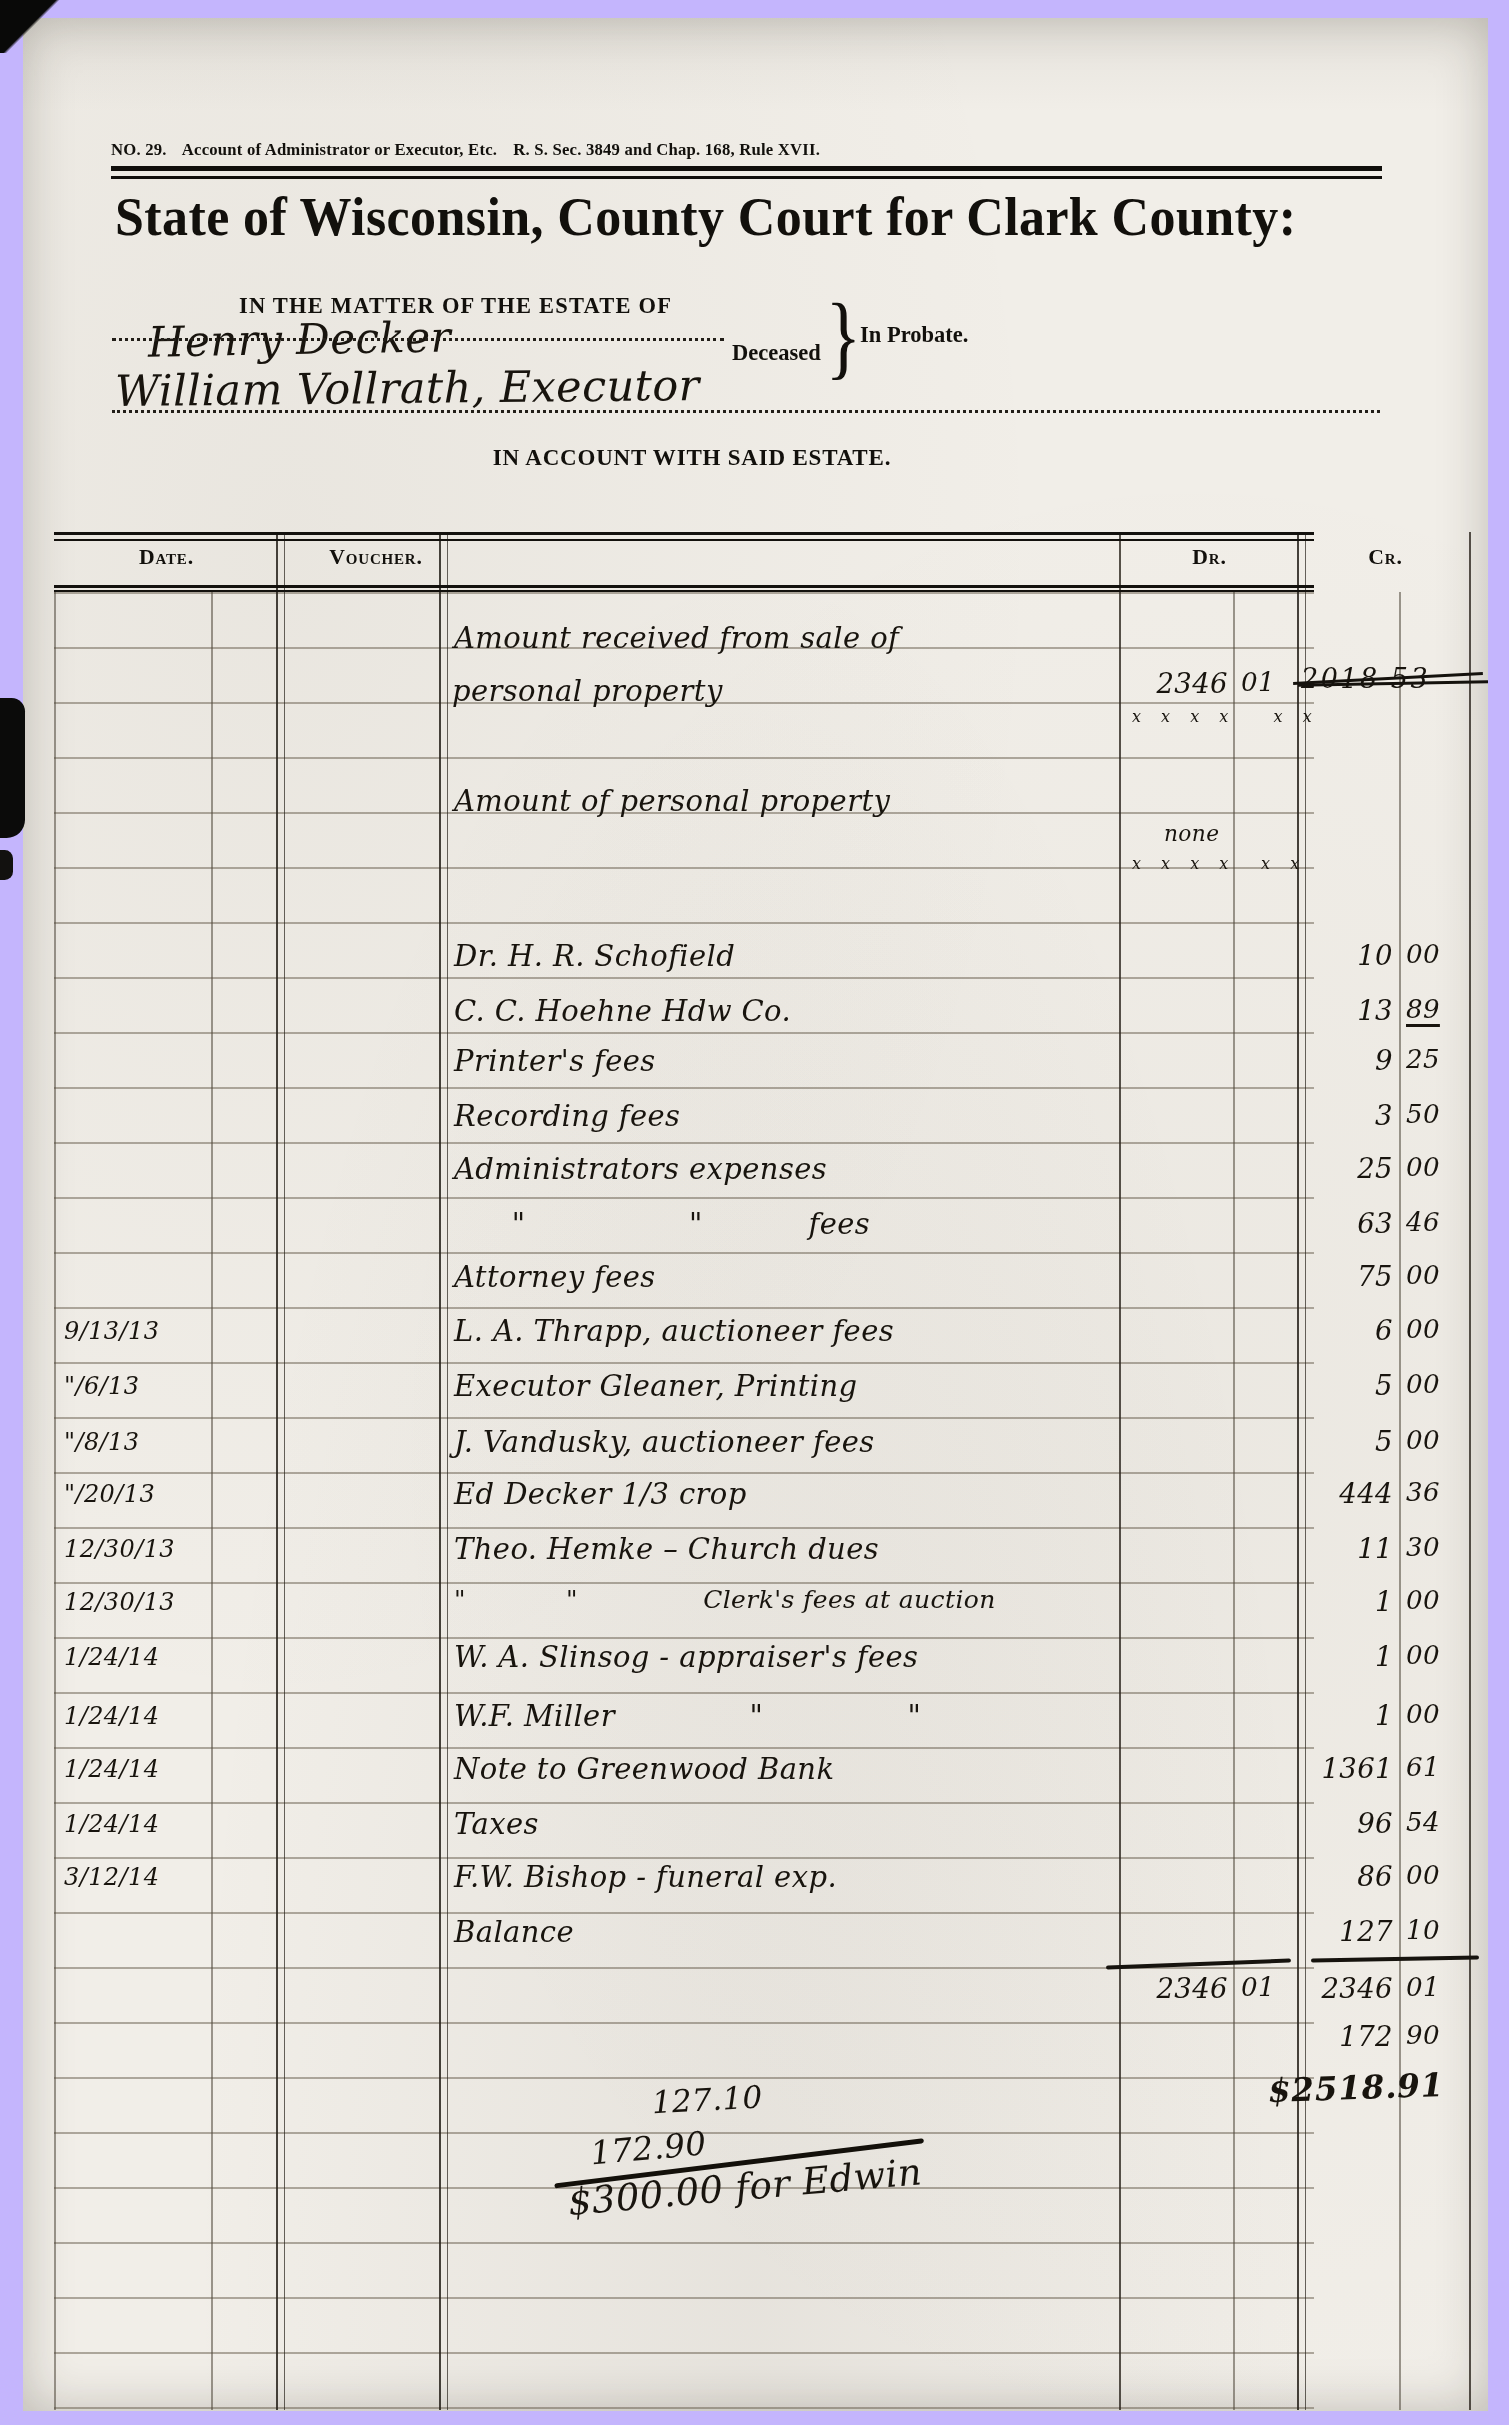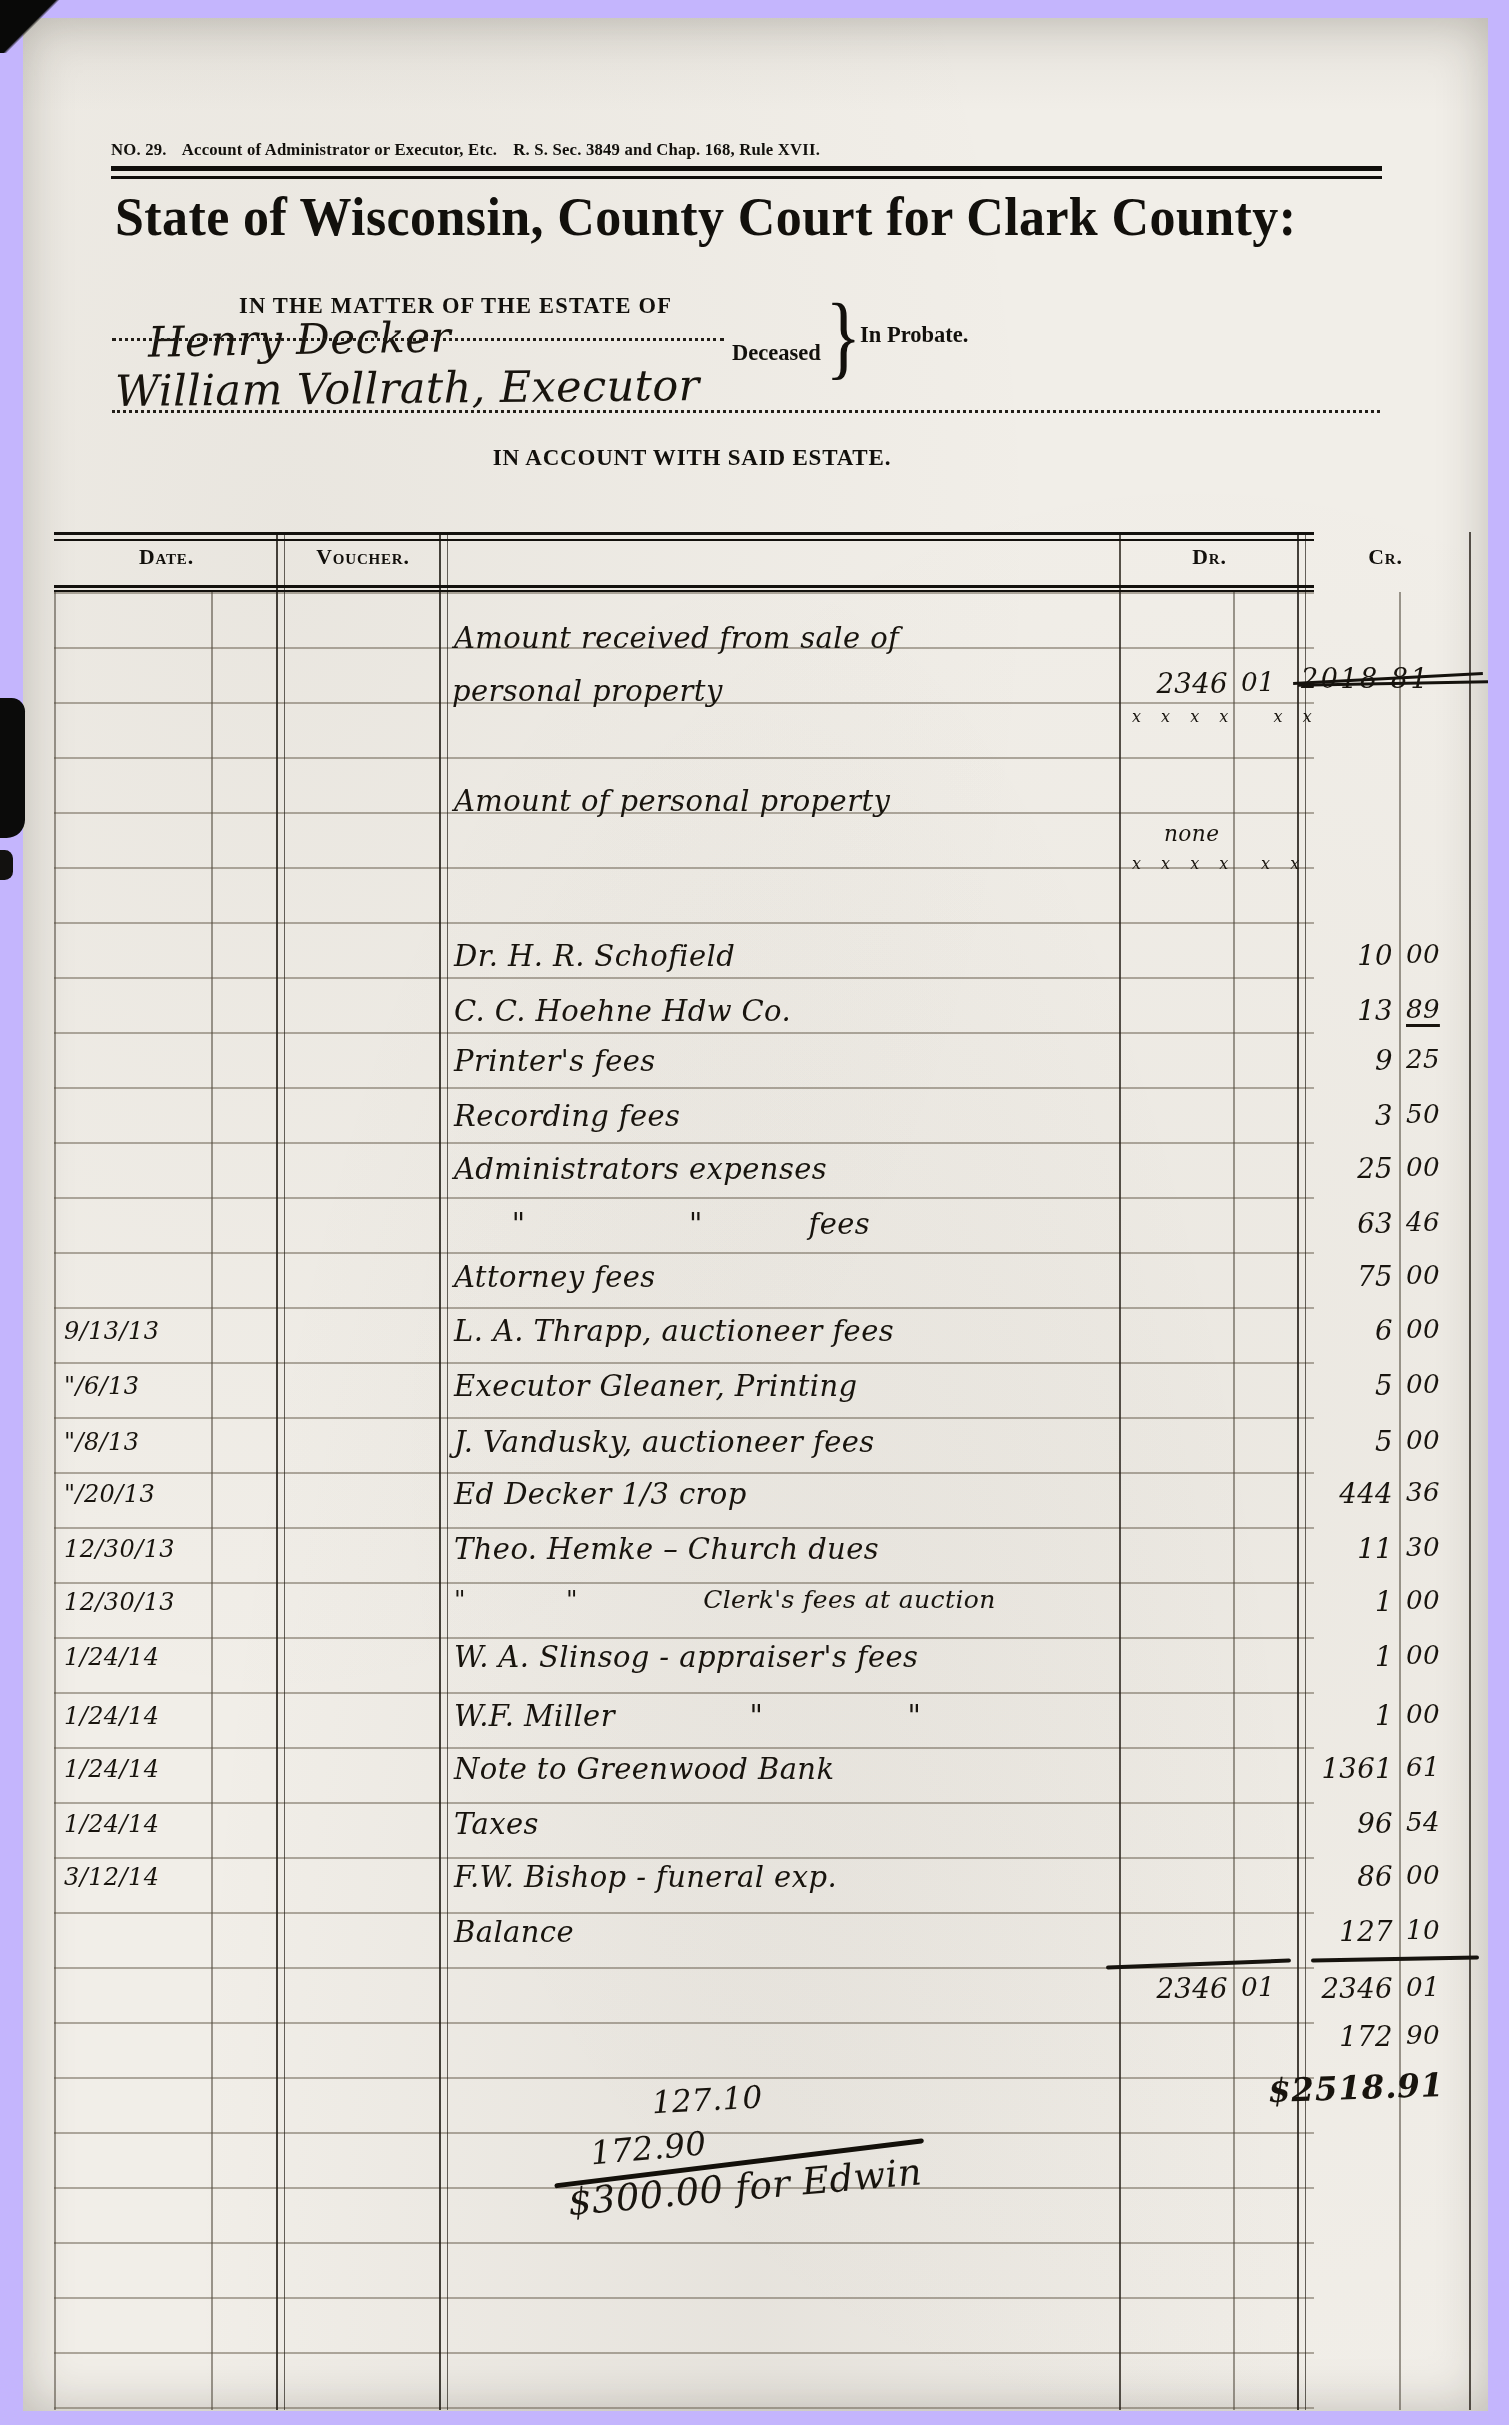--- a/index.html
+++ b/index.html
@@ -53,21 +53,21 @@
   .v.single{width:1.7px;background:rgba(46,40,32,.8);}
   .v.sub{width:1.7px;background:rgba(80,72,60,.55);top:60px;}
   .v.dbl{width:5.8px;border-left:2.5px solid rgba(40,35,28,.85);border-right:1.7px solid rgba(40,35,28,.7);}
   .hdr-rule{position:absolute;left:0;right:0;background:#13110d;}
   .hr-t1{top:0;height:3.3px;}
   .hr-t2{top:6.7px;height:2.5px;}
   .hr-b1{top:53px;height:2.5px;}
   .hr-b2{top:58px;height:1.7px;}
   .collabel{position:absolute;top:13.3px;font-size:21.7px;font-variant:small-caps;letter-spacing:0.8px;text-align:center;}
   .cl-date{left:0;width:225px;}
-  .cl-voucher{left:228px;width:162px;}
+  .cl-voucher{left:241px;width:162px;}
   .cl-dr{left:1065px;width:181px;text-align:center;}
   .cl-cr{left:1246px;width:171px;}
 
   .row{position:absolute;left:0;width:1417px;height:110px;}
   .row .c{position:absolute;display:block;}
   .row .date{left:10px;top:3.3px;width:167px;font-size:24px;white-space:pre;}
   .row .desc{left:400px;top:0;width:683px;font-size:29px;white-space:pre;}
   .row .desc.small{font-size:25px;}
   .row .desc2{left:398px;top:53px;width:683px;font-size:29px;white-space:pre;}
   .row .drd{left:1032px;width:142px;text-align:right;font-size:27.5px;}
@@ -150,21 +150,21 @@
     <div id="rows-host">
         <div class="row" style="top: 89px;">
 
     <span class="c desc hw">Amount received from sale of</span>
     <span class="c desc2 hw">personal property</span>
     <span class="c drd hw" style="top: 46px;">2346</span>
     <span class="c drc hw" style="top: 46px;">01</span>
 
     <span class="c drmarks hw" style="top: 86px;">x x x x   x x</span>
 
-    <span class="c crstruck hw" style="top: 42px;">2018 81</span>
+    <span class="c crstruck hw" style="top: 42px;">2018 53</span>
 
   </div>
         <div class="row" style="top: 252px;">
 
     <span class="c desc hw">Amount of personal property</span>
 
     <span class="c drtext hw" style="top: 37px;">none</span>
     <span class="c drmarks hw" style="top: 70px;">x x x x  x x</span>
 
   </div>

